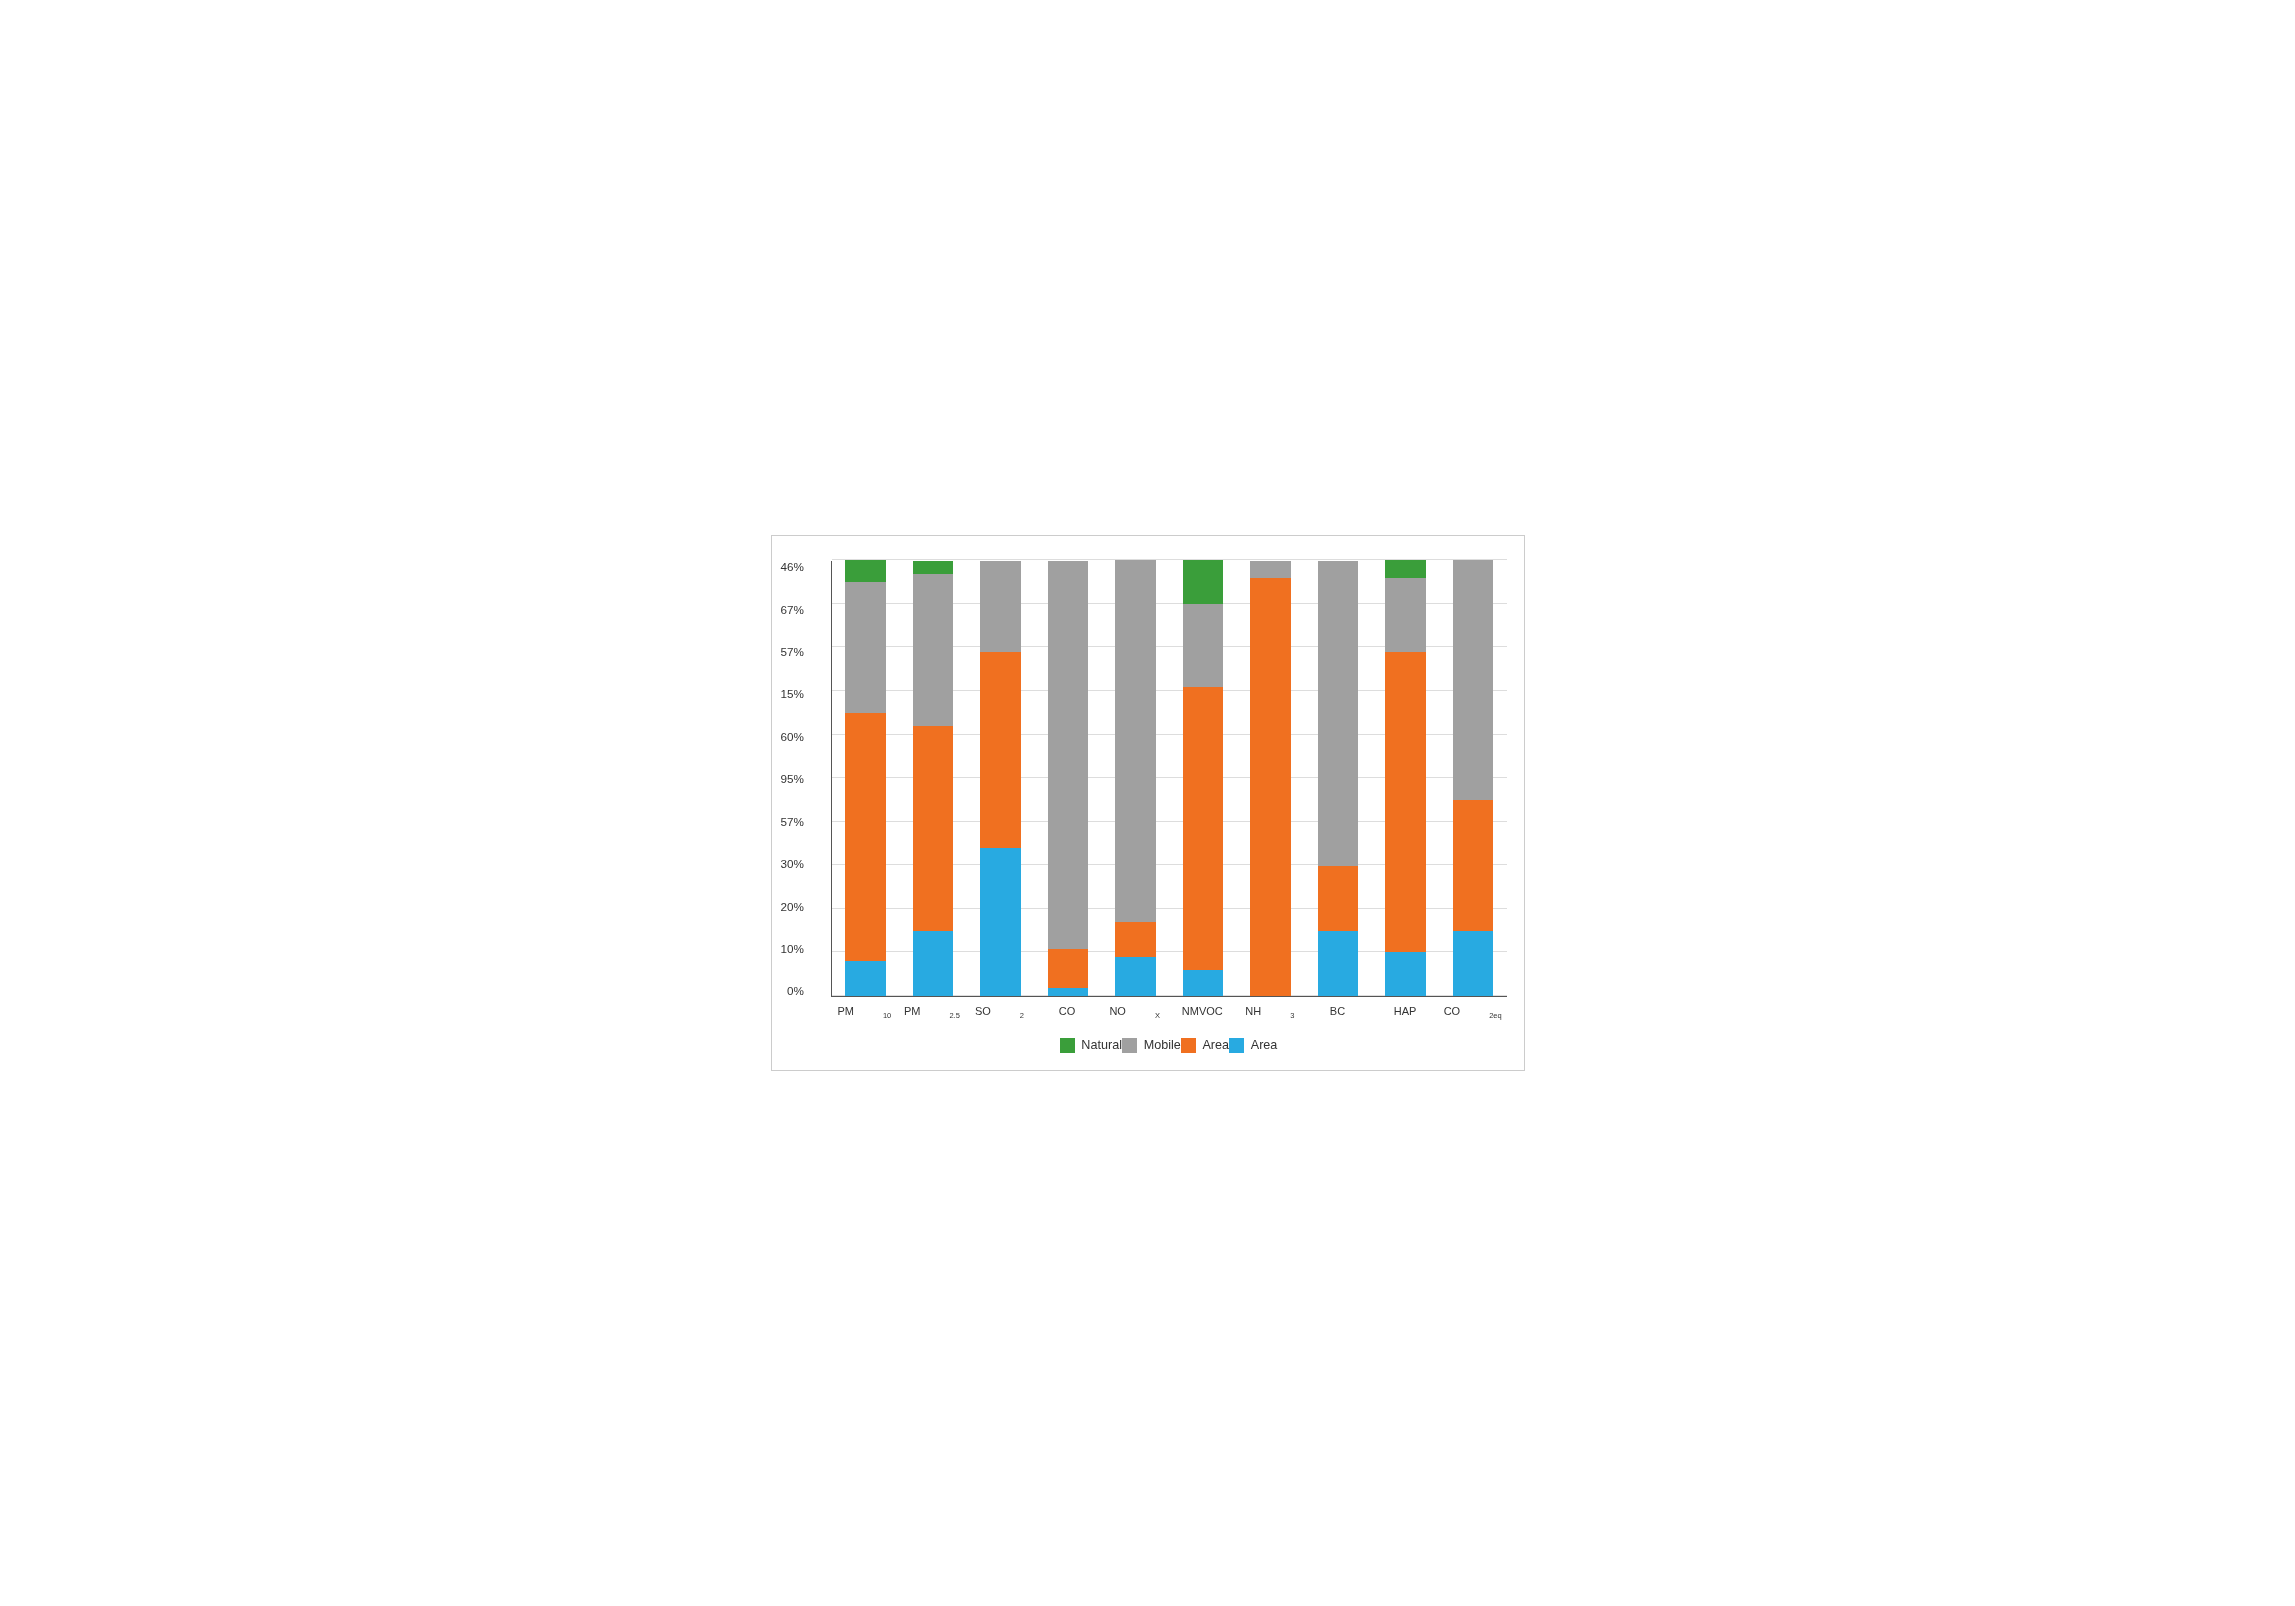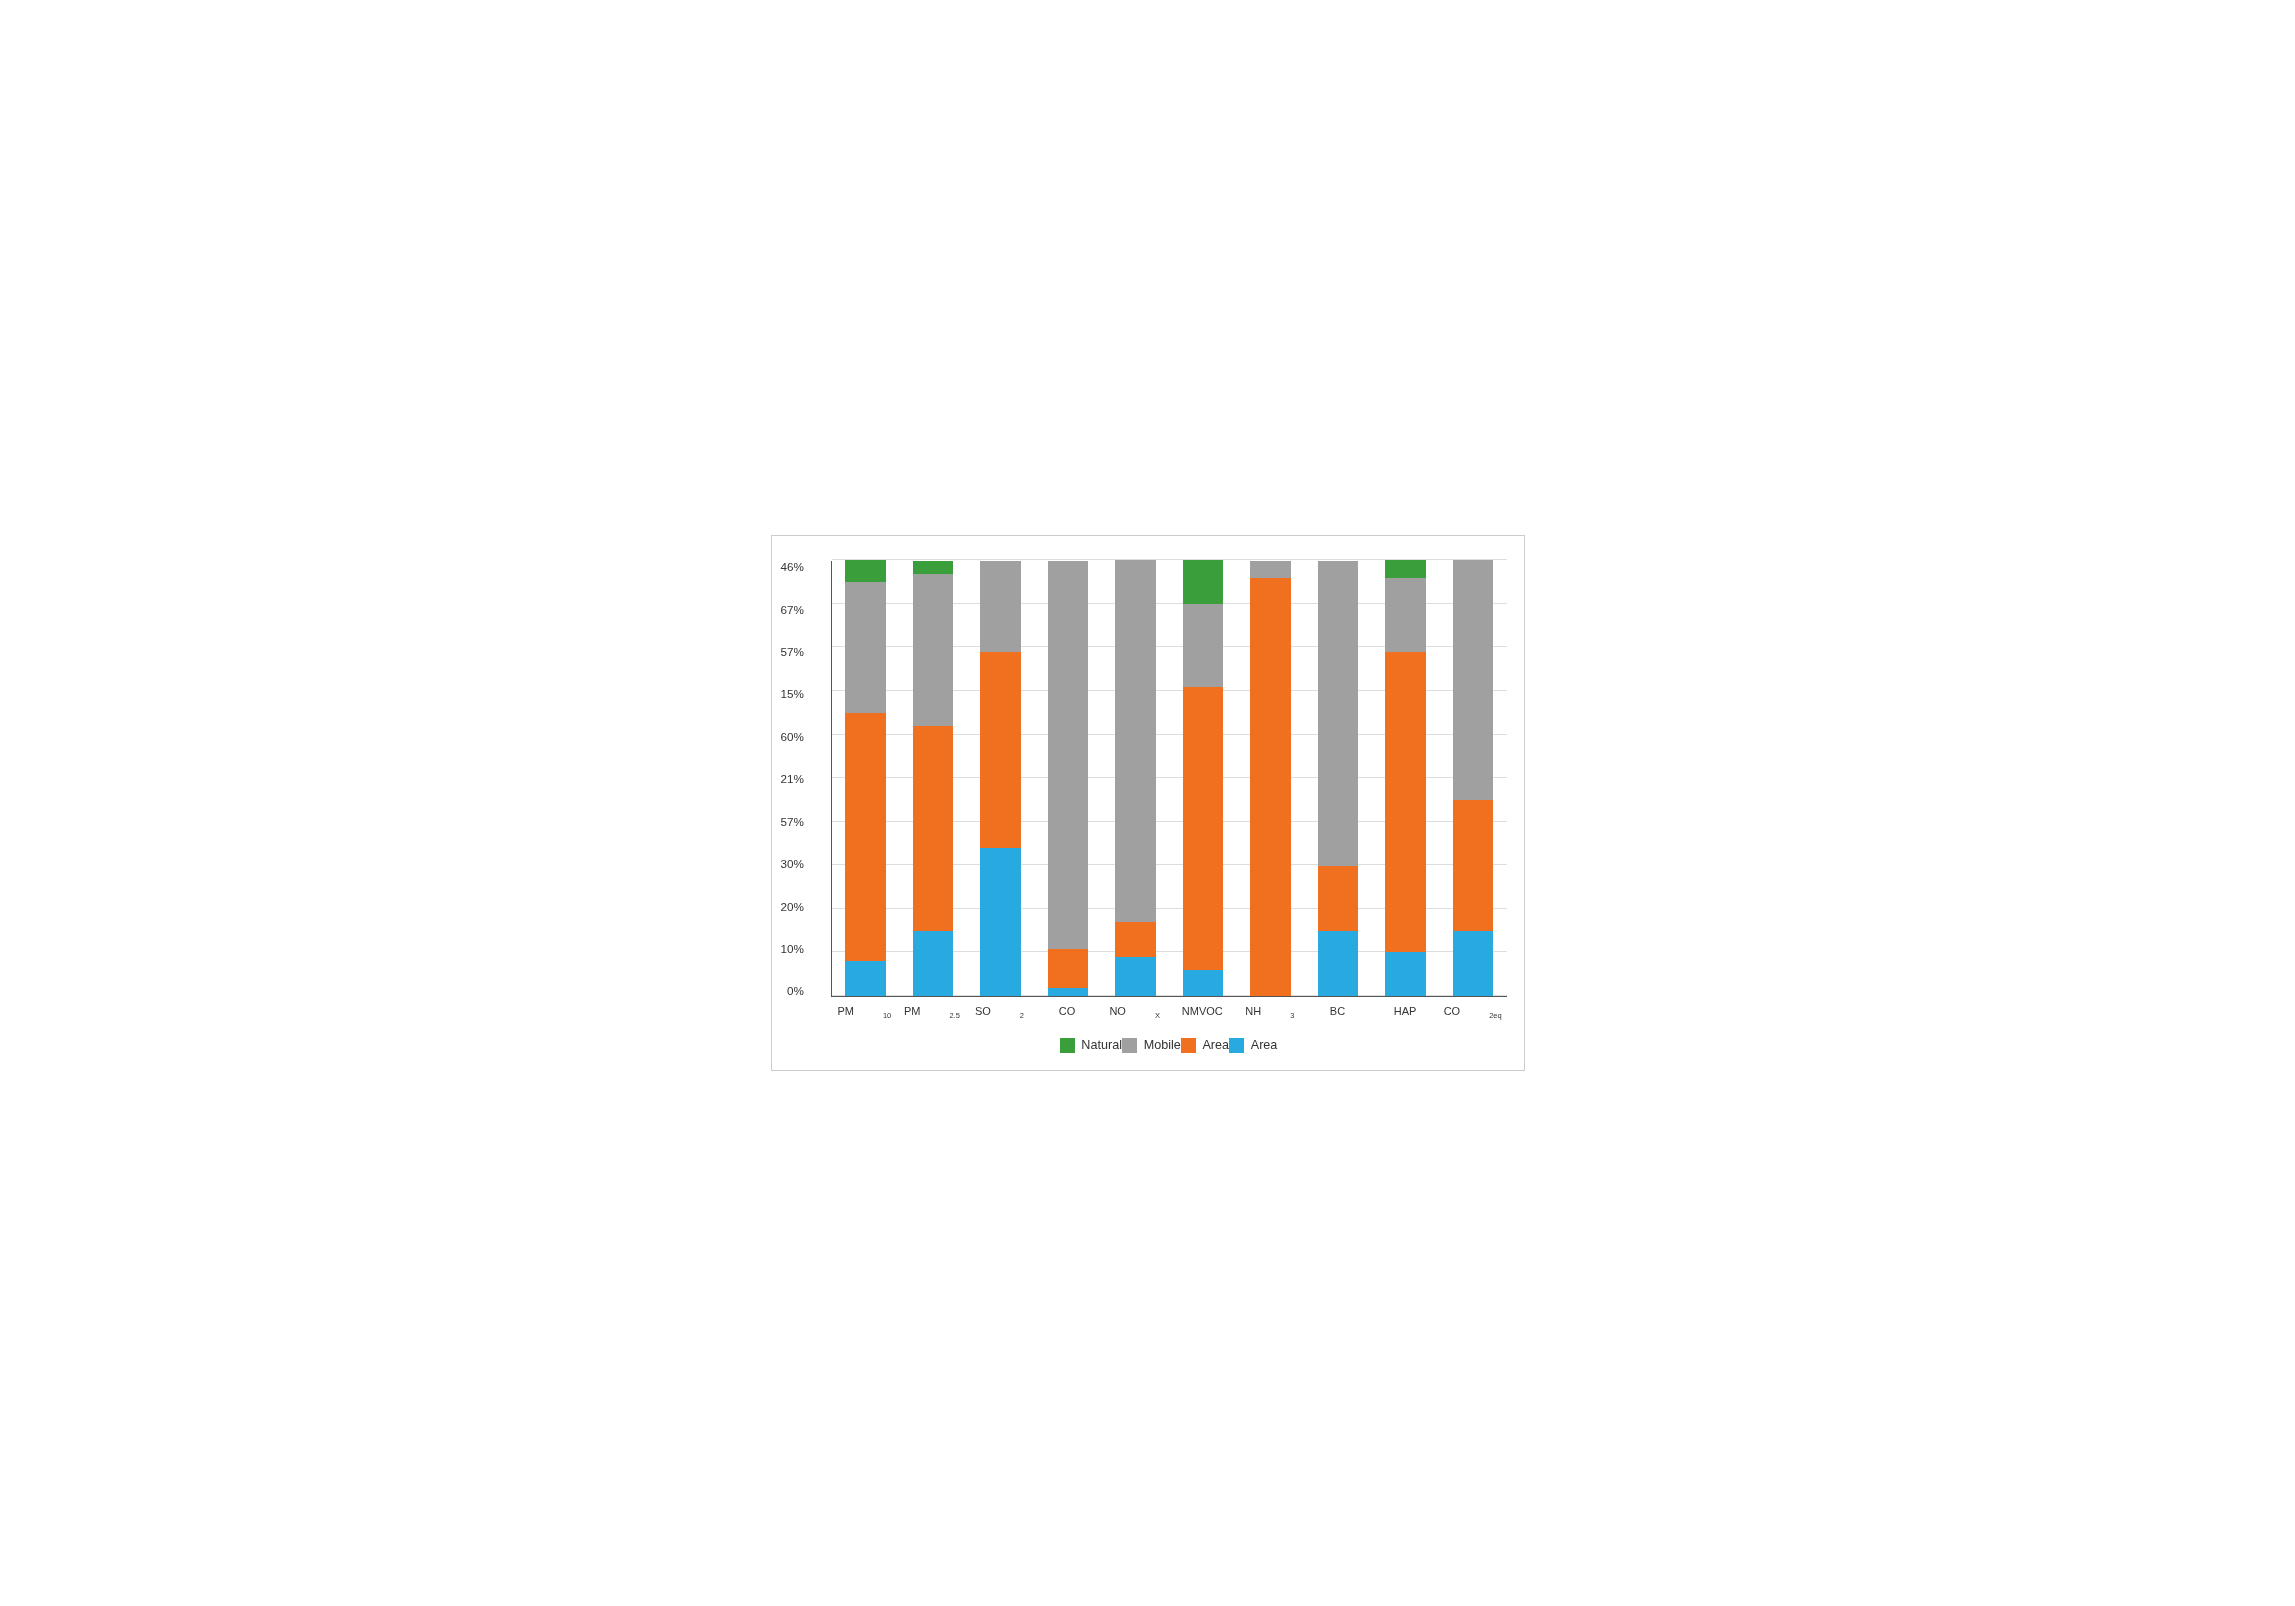--- a/index.html
+++ b/index.html
@@ -117,21 +117,21 @@
 
 <div class="chart-container">
   <div class="chart-area">
 
     <div class="y-axis">
     <div class="y-label">0%</div>
         <div class="y-label">10%</div>
         <div class="y-label">20%</div>
         <div class="y-label">30%</div>
         <div class="y-label">57%</div>
-        <div class="y-label">21%</div>
+        <div class="y-label">95%</div>
         <div class="y-label">60%</div>
         <div class="y-label">15%</div>
         <div class="y-label">57%</div>
         <div class="y-label">67%</div>
         <div class="y-label">46%</div>
       </div>
 
     <div class="bars-wrapper">
 
       <div class="grid-lines" id="grid-lines">

